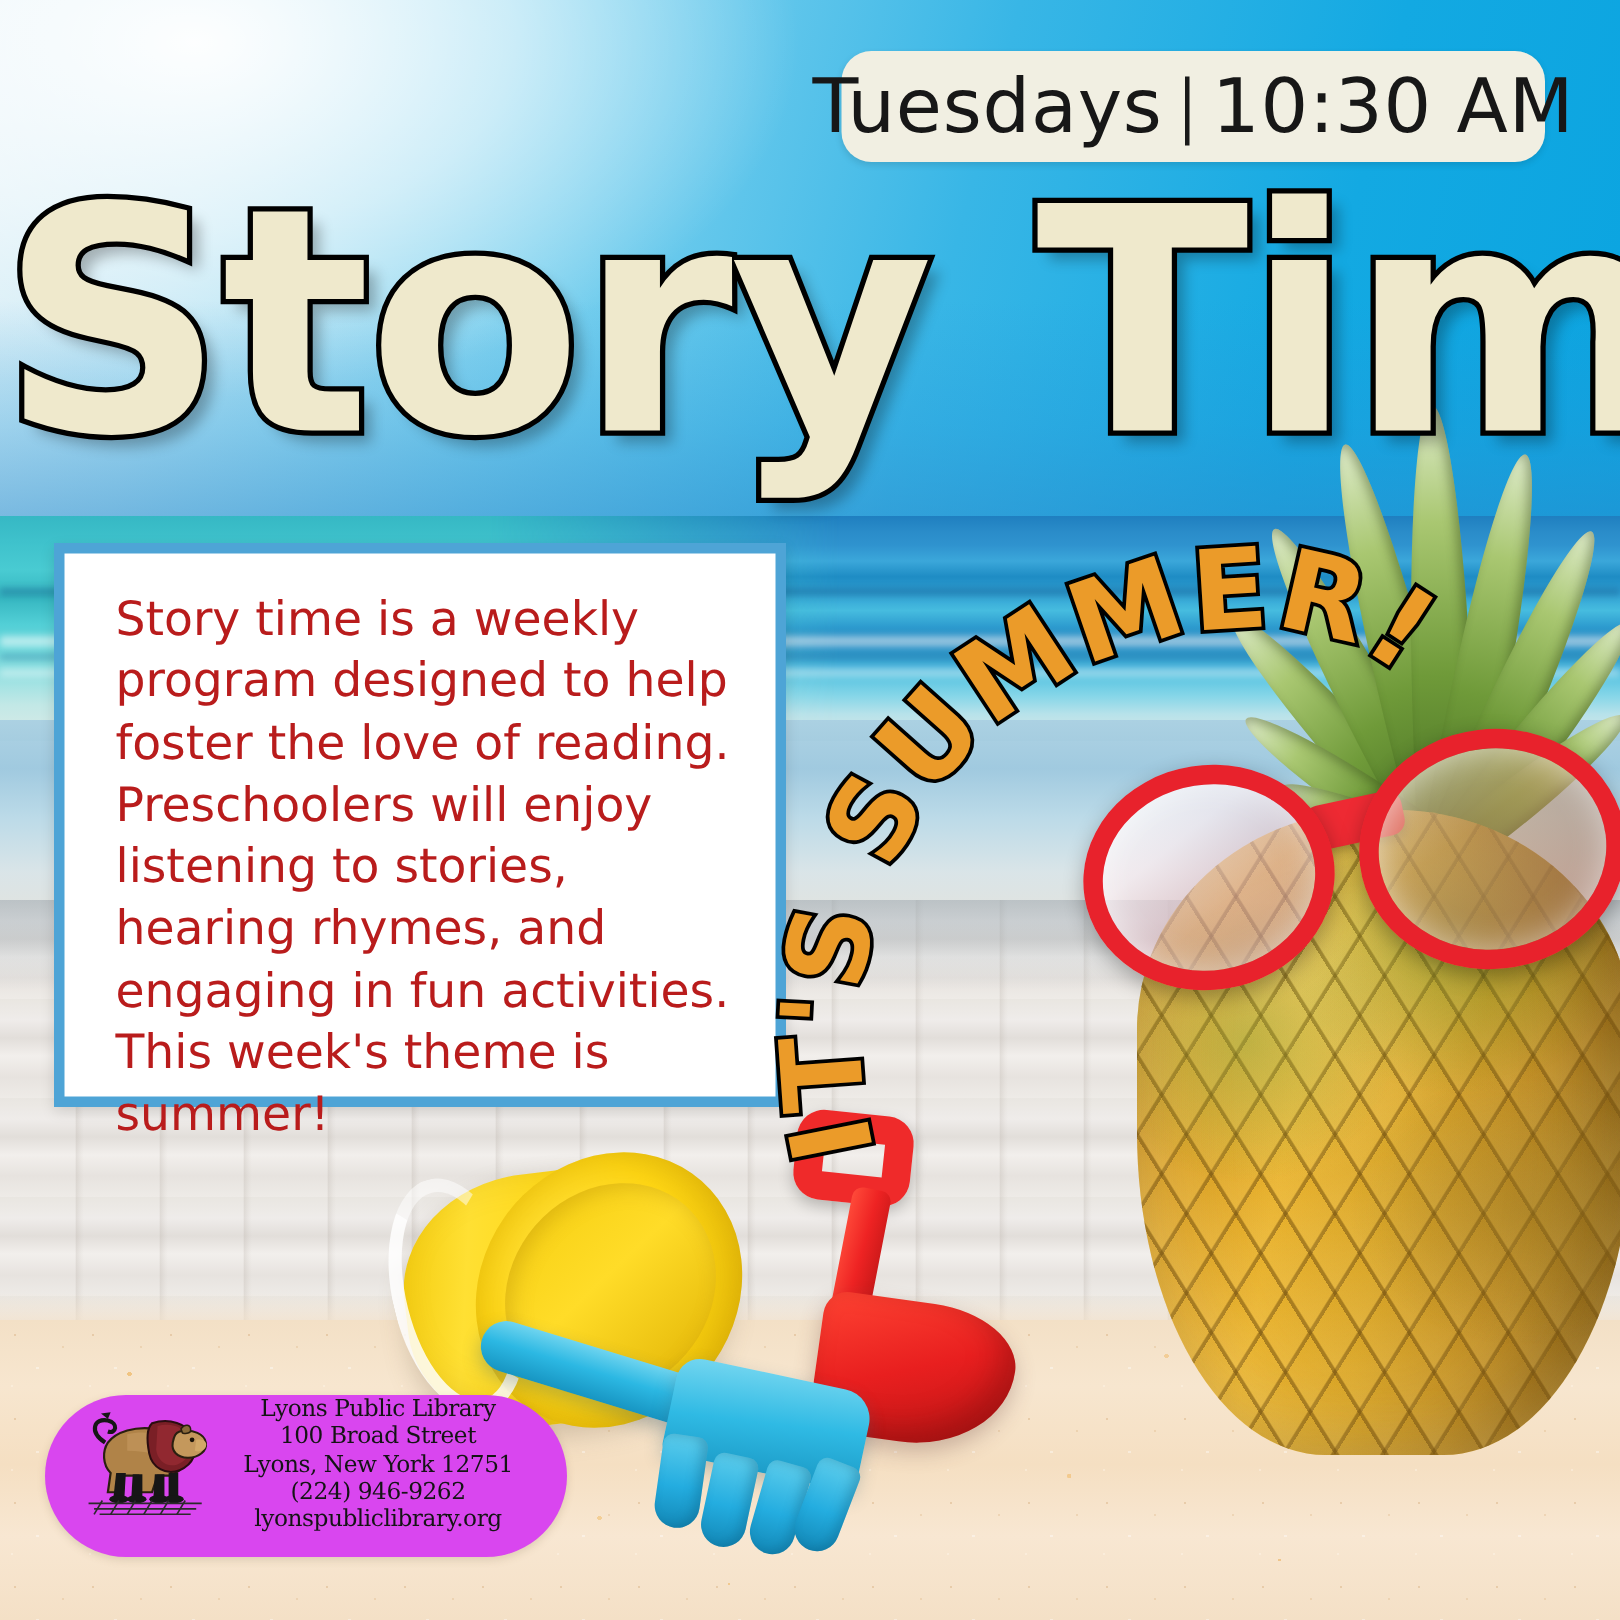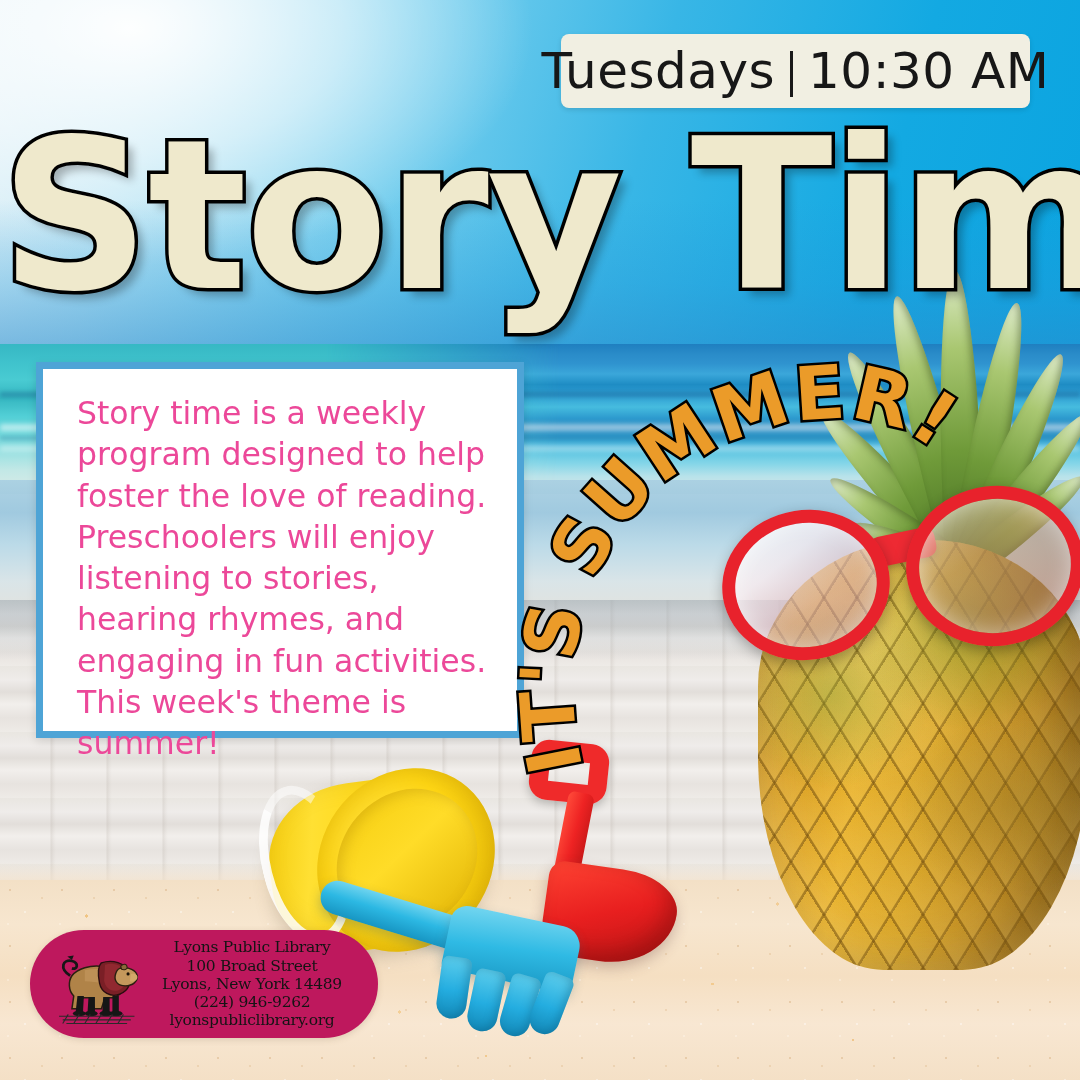--- a/index.html
+++ b/index.html
@@ -259,21 +259,21 @@
   .tine {
     position:absolute; width:30px; height:62px;
     background:linear-gradient(180deg,#5ccdec 0%, #24ade0 55%, #1389b8 100%);
     border-radius:7px 7px 15px 15px;
     box-shadow:inset -4px 0 8px rgba(10,85,120,0.35);
   }
 
   
   .badge {
     position:absolute; left:561px; top:34px; width:469px; height:74px;
-    background:#f1efe2; border-radius:8px;
+    background:#f1efe2; border-radius:20px;
     display:flex; align-items:center; justify-content:center;
     box-shadow:0 2px 5px rgba(0,0,0,0.12);
   }
   .badge-txt {
     font-family:"DejaVu Sans", sans-serif;
     font-size:50px; color:#171717; letter-spacing:0.5px;
     white-space:nowrap; line-height:1;
   }
   .badge-sep {
     display:inline-block; width:3px; height:46px;
@@ -300,40 +300,40 @@
     position:absolute; left:36px; top:362px;
     width:488px; height:376px;
     background:#ffffff;
     border:7px solid #4ea4d6;
     box-shadow:0 3px 9px rgba(0,0,0,0.13);
   }
   .body-copy {
     position:absolute; left:34px; top:24px; width:420px;
     font-family:"DejaVu Sans", sans-serif;
     font-size:31.5px; line-height:1.31;
-    color:#ec4899;
+    color:#b91c1c;
   }
 
   
   .curve { position:absolute; left:512px; top:388px; width:430px; height:400px; }
   .curve svg { width:100%; height:100%; overflow:visible; }
   .curve text {
     font-family:"DejaVu Sans", sans-serif;
     font-weight:bold; font-size:74px;
     fill:#eb9b29; stroke:#000; stroke-width:5px;
     paint-order:stroke fill;
     letter-spacing:2px;
   }
 
   
   .logo {
     position:absolute; left:30px; top:930px;
     width:348px; height:108px;
-    background:#be185d; border-radius:54px;
-    display:flex; align-items:center;
+    background:#d946ef; border-radius:54px;
+    display:flex; align-items:flex-start;
     box-shadow:0 2px 6px rgba(120,100,70,0.2);
   }
   .lion { position:relative; width:92px; height:80px; margin-left:18px; flex:0 0 auto; }
   .lion svg { width:100%; height:100%; }
   .logo-lines {
     flex:1 1 auto; text-align:center; padding-right:14px;
     font-family:"DejaVu Serif", serif;
     font-size:15.5px; line-height:1.18; color:#141414;
     letter-spacing:-0.3px;
   }
@@ -477,19 +477,19 @@
           <path d="M46 76 L40 86"></path>
             <path d="M58 76 L52 86"></path>
           <path d="M70 76 L64 86"></path>
             <path d="M82 76 L76 86"></path>
         </g>
       </svg>
     </div>
     <div class="logo-lines">
       <div>Lyons Public Library</div>
       <div>100 Broad Street</div>
-      <div>Lyons, New York 14489</div>
+      <div>Lyons, New York 12751</div>
       <div>(224) 946-9262</div>
       <div>lyonspubliclibrary.org</div>
     </div>
   </div>
 
 </div>
 
 </body></html>

